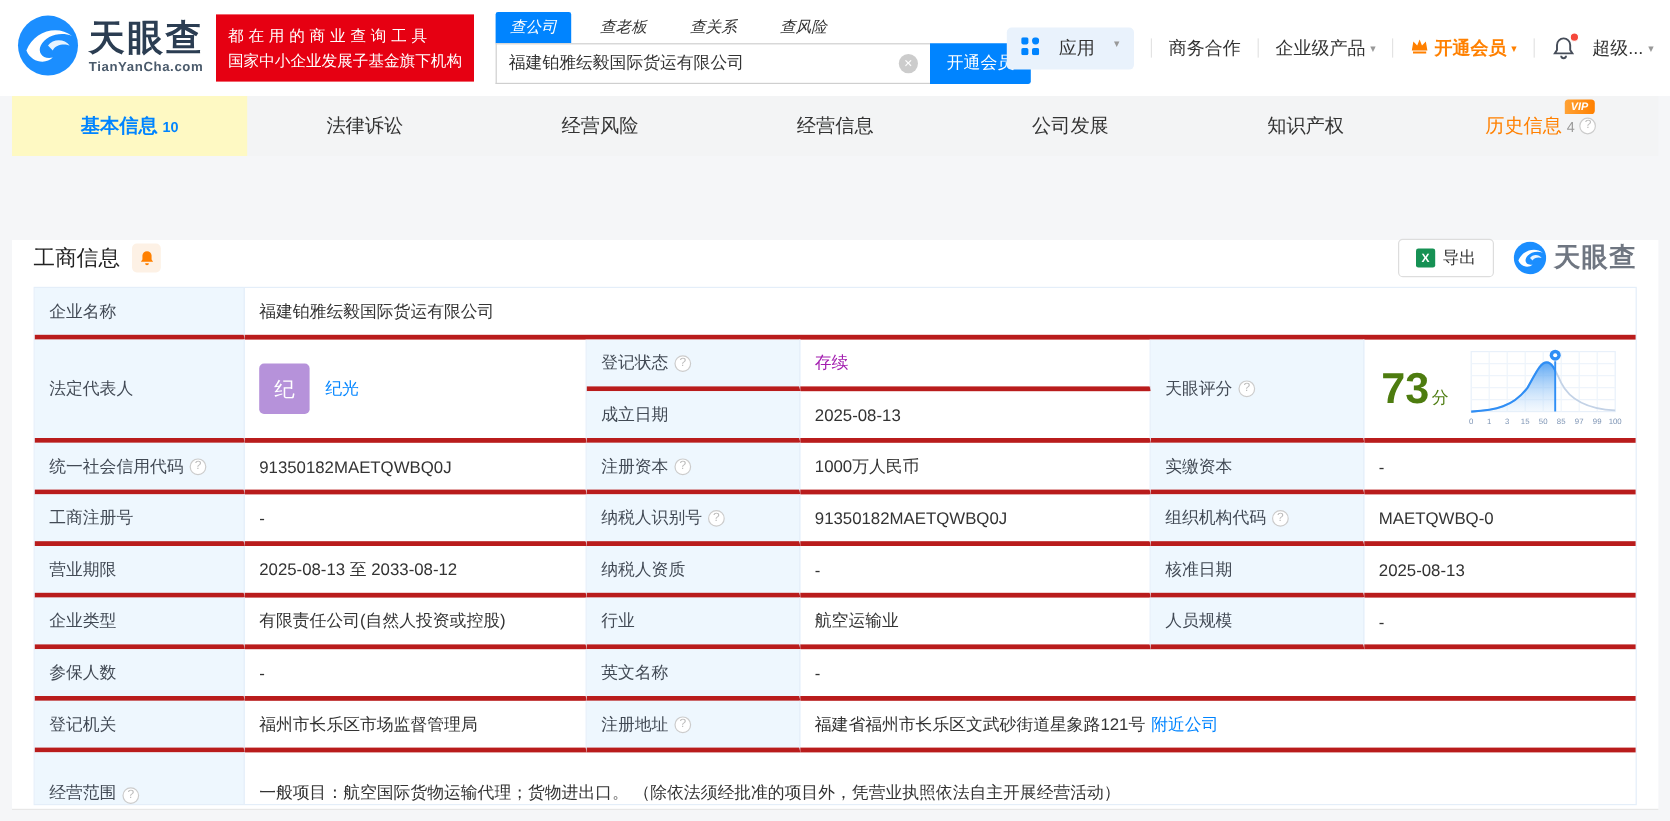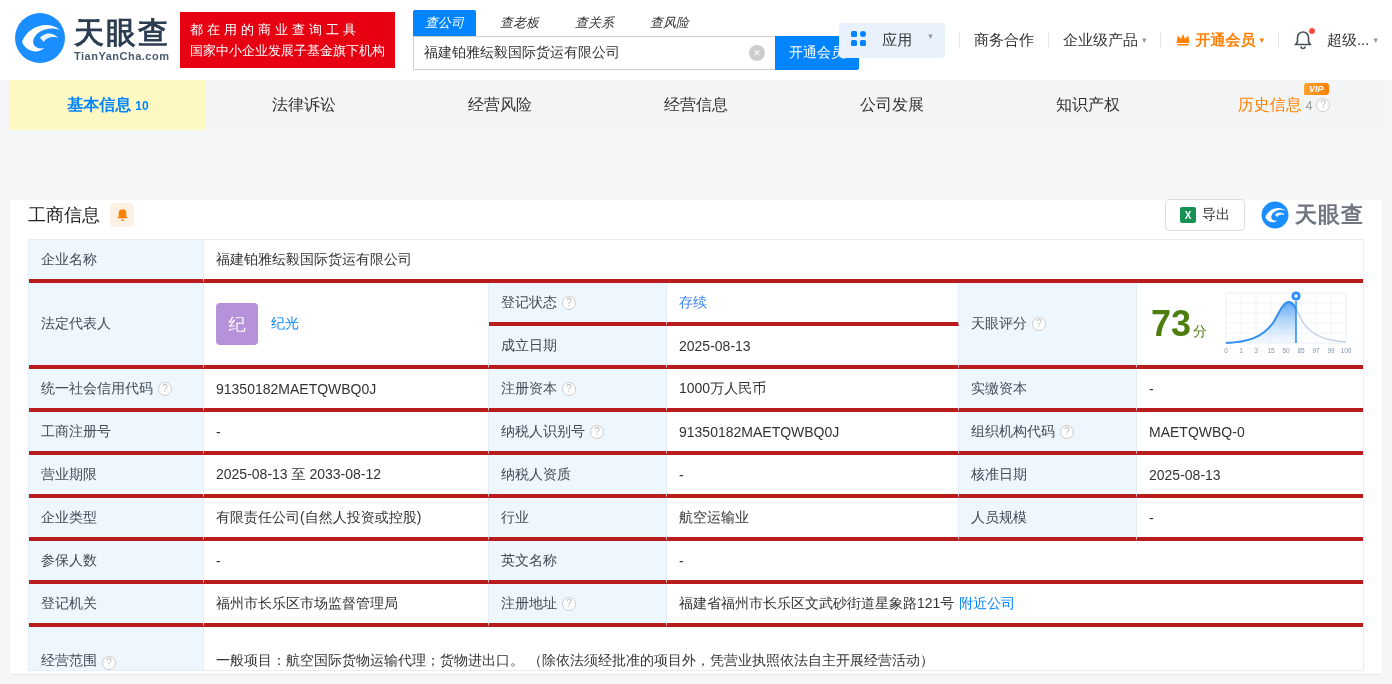--- a/index.html
+++ b/index.html
@@ -56,21 +56,21 @@
   .tbl { width:1336px; margin:0 18px; display:grid; grid-template-columns:175px 285px 178px 292px 178px 1fr; grid-auto-rows:43px; border:1px solid #e4eef9; font-size:14px; }
   .c { display:flex; align-items:center; padding:0 12px; border-right:1px solid #e4eef9; border-bottom:4px solid #b91c1c; overflow:hidden; white-space:nowrap; gap:5px; }
   .lab { background:#eef7fe; color:#424a55; }
   .val { color:#333; }
   .noR { border-right:none; }
   .noB { border-bottom:none;align-items:flex-end; }
   .r2 { grid-row:span 2; }
   .s3 { grid-column:span 3; }
   .s5 { grid-column:span 5; }
   .link { color:#0084ff; cursor:pointer; text-decoration:none; }
-  .green { color:#3b82f6; }
+  .green { color:#a21caf; }
   .avatar { width:42px; height:42px; border-radius:4px; background:#b692da; color:#fff; font-size:17px; display:flex; align-items:center; justify-content:center; margin-right:8px; flex:none; }
   .score-cell { gap:14px; padding:0 8px 0 14px; }
   .score-num { color:#4d7c0f; font-weight:bold; font-size:36px; line-height:1; display:flex; align-items:flex-end; }
   .score-unit { font-size:14px; font-weight:normal; margin:0 0 4px 2px; }
 </style>
 </head>
 <body>
 
 <div class="hdr">
   <div class="logo">

